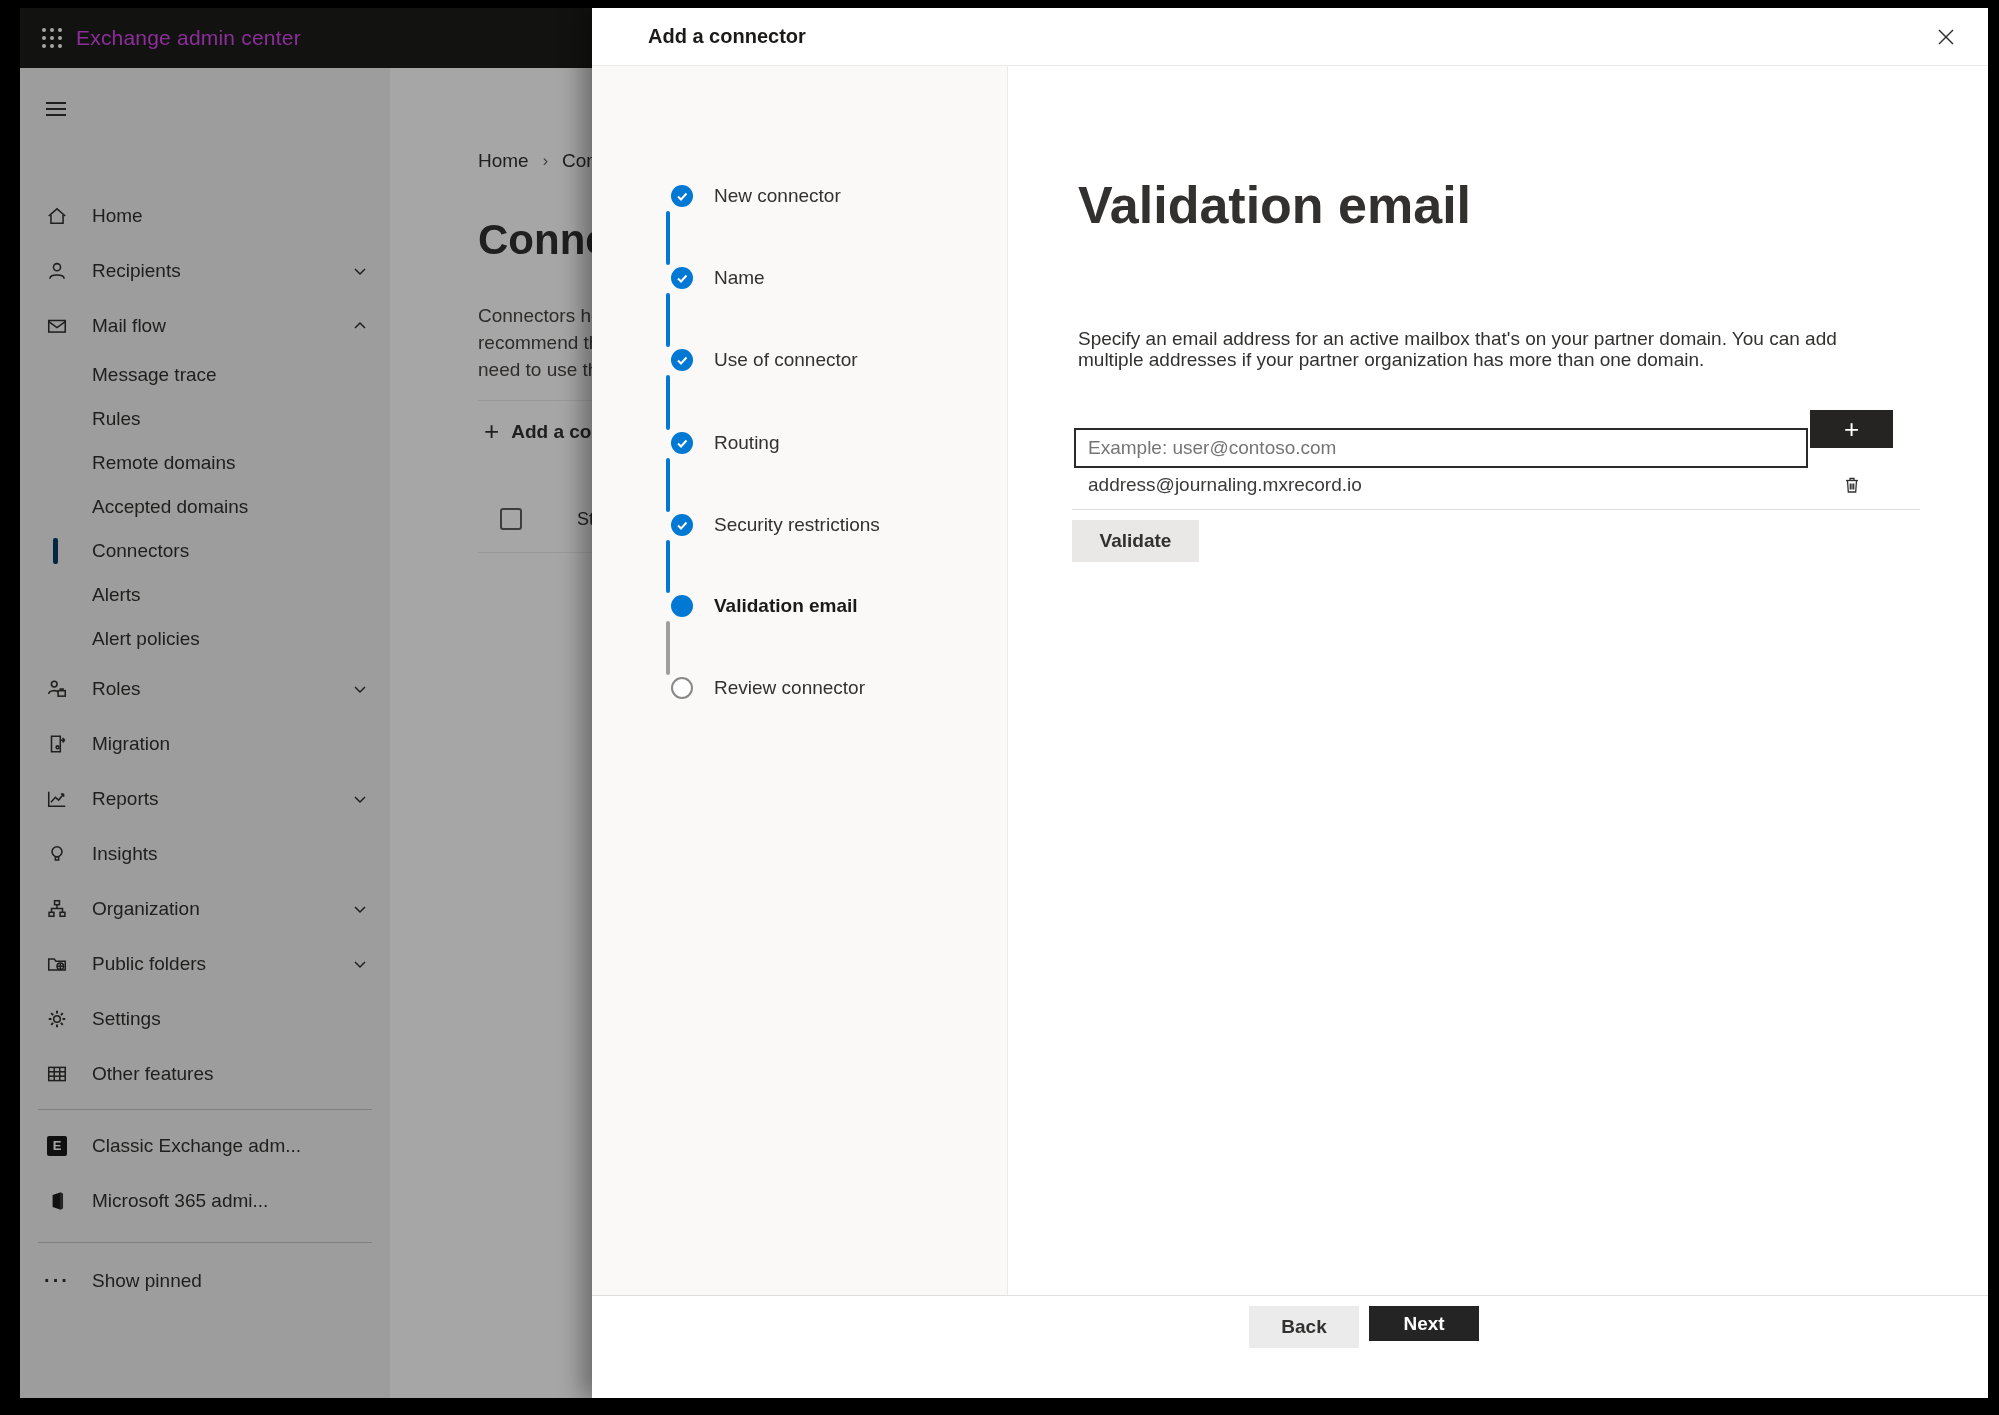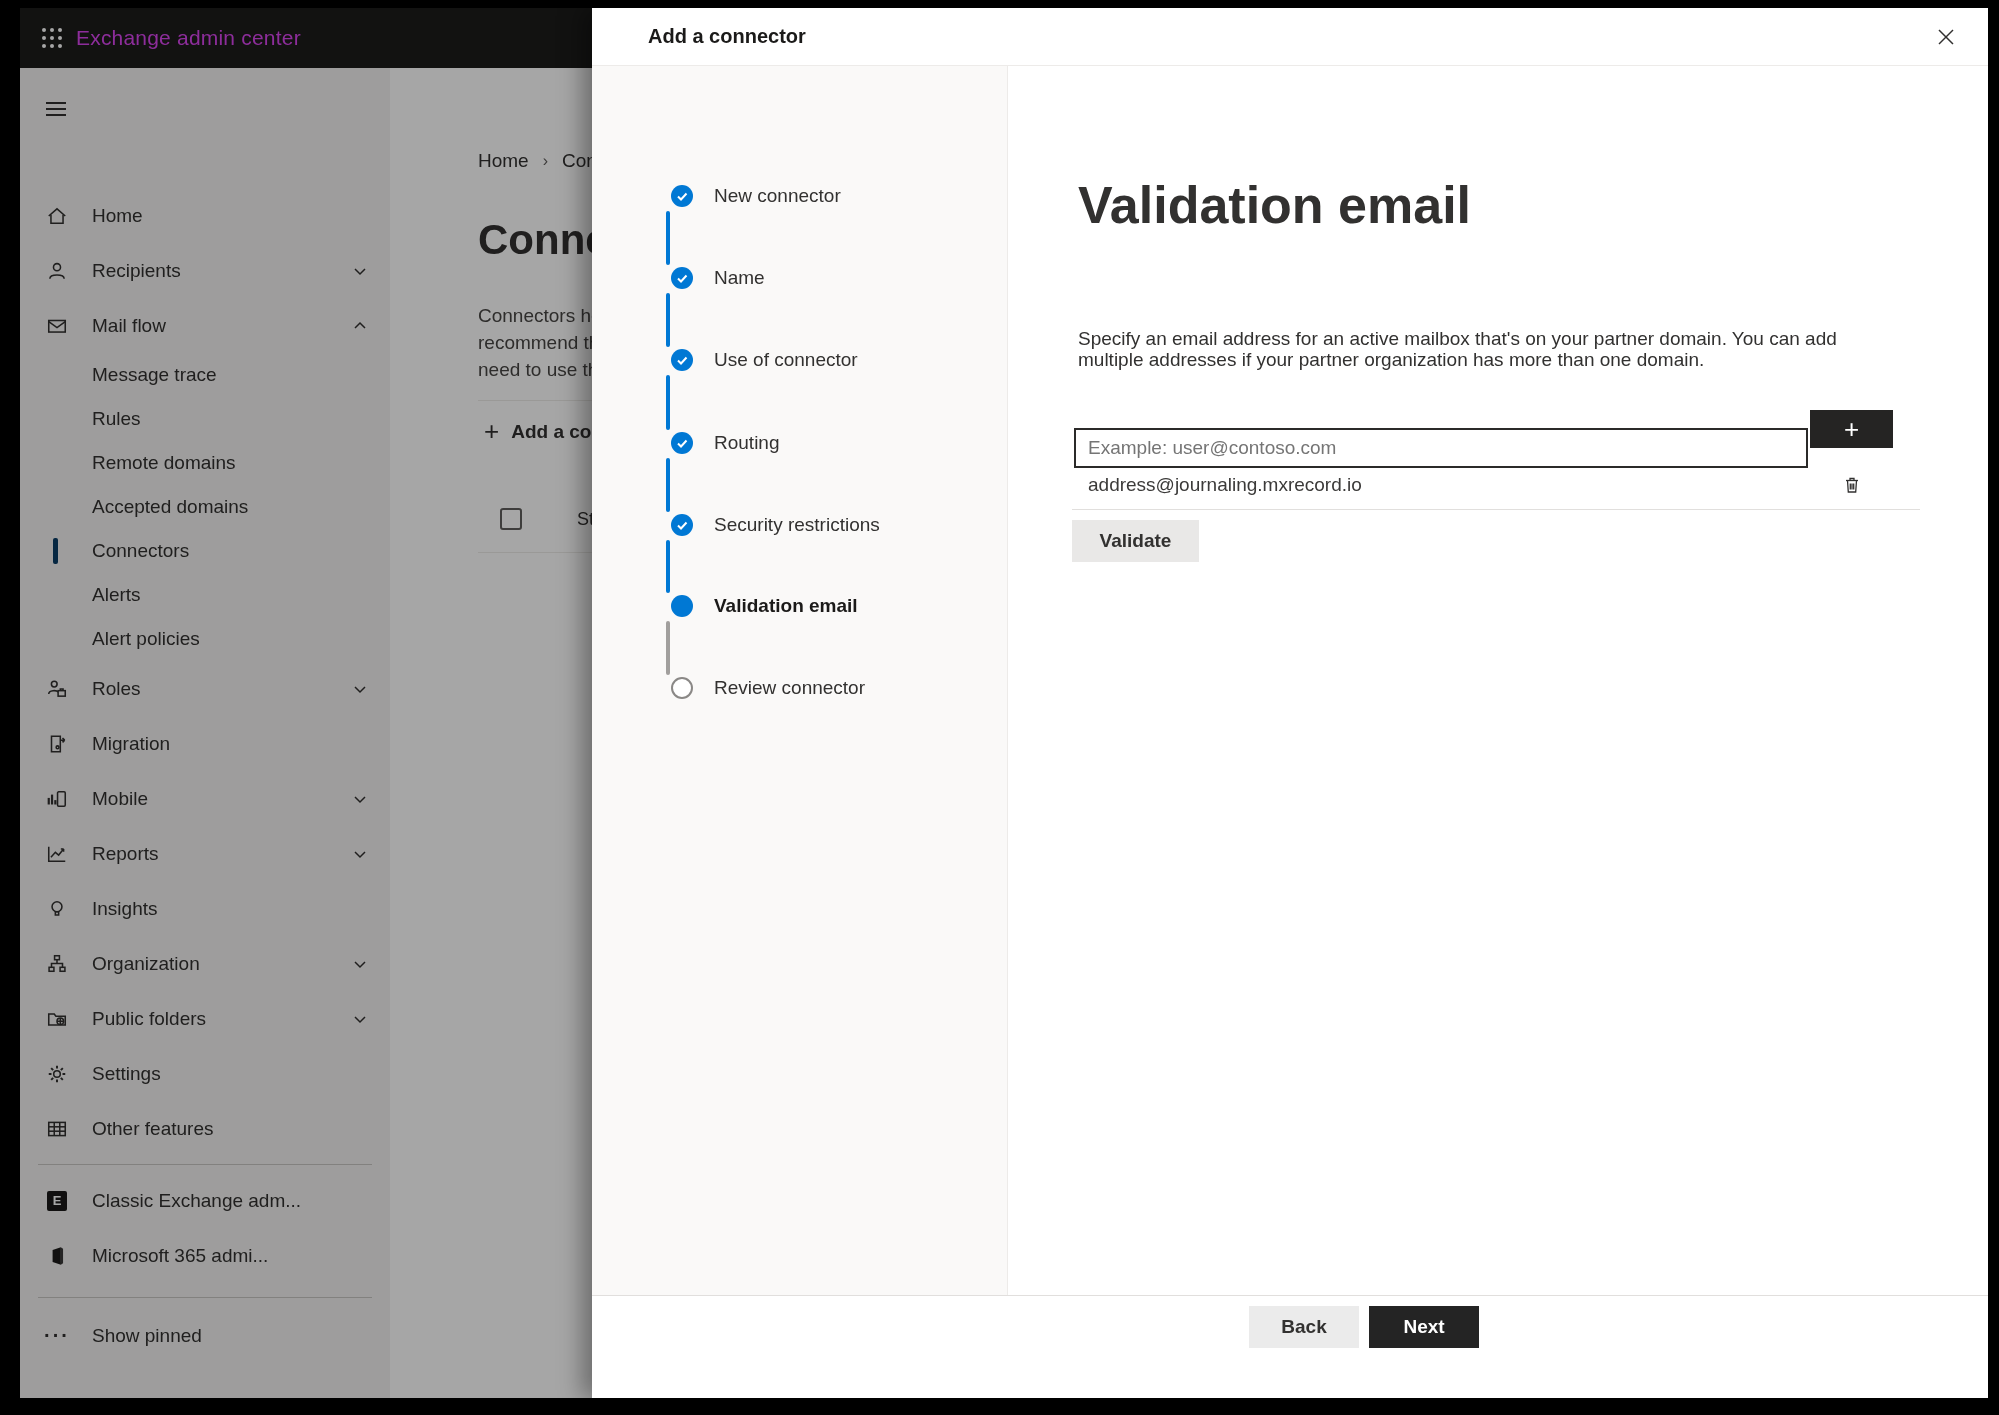--- a/index.html
+++ b/index.html
@@ -74,21 +74,21 @@
   #address-row { position:absolute; left:480px; top:452px; width:848px; height:50px; border-bottom:1px solid #e1dfdd;
                  display:flex; align-items:center; }
   #address-text { margin-left:16px; font-size:19px; color:#3b3a39; }
   #trash-btn { position:absolute; right:52px; width:32px; height:32px; display:flex; align-items:center; justify-content:center; cursor:pointer; color:#323130; }
   #validate-btn { position:absolute; left:480px; top:512px; width:127px; height:42px; background:#e9e8e7; border:none;
                   font-size:19px; font-weight:600; color:#323130; cursor:pointer; font-family:"Liberation Sans", sans-serif; }
 
   #panel-footer { position:absolute; left:0; top:1287px; width:1396px; height:65px; background:#ffffff; border-top:1px solid #e1dfdd; }
   #back-btn { position:absolute; left:657px; top:10px; width:110px; height:42px; background:#ebebeb; border:none;
               font-size:19px; font-weight:600; color:#323130; cursor:pointer; font-family:"Liberation Sans", sans-serif; }
-  #next-btn { position:absolute; left:777px; top:10px; width:110px; height:42px; background:#242424; border:none;
+  #next-btn { position:absolute; left:777px; top:10px; width:110px; height:35px; background:#242424; border:none;
               font-size:19px; font-weight:600; color:#ffffff; cursor:pointer; font-family:"Liberation Sans", sans-serif; }
 
   svg.ic { display:block; }
 </style>
 </head>
 <body>
 
 <div id="stage">
 
   <div id="app">
@@ -209,36 +209,20 @@
           <span class="nav-icon">
             <svg class="ic" width="22" height="22" viewBox="0 0 20 20" fill="none" stroke="#323130" stroke-width="1.4">
                 <path d="M5 3 h8 v14 h-8 z"></path>
                 <path d="M13 6.5 h4 M17 6.5 l-2 -2 M17 6.5 l-2 2"></path>
                 <circle cx="10.5" cy="13" r="1.3"></circle>
               </svg>
           </span>
           <span class="nav-label">Migration</span>
         </div>
 
-        <div class="nav-item">
-          <span class="nav-icon">
-            <svg class="ic" width="22" height="22" viewBox="0 0 20 20" fill="none" stroke="#323130" stroke-width="1.4">
-                <rect x="10.5" y="3.5" width="7" height="13" rx="1"></rect>
-                <line x1="2.5" y1="15" x2="2.5" y2="9" stroke-width="2"></line>
-                <line x1="5.5" y1="15" x2="5.5" y2="6" stroke-width="2"></line>
-                <line x1="8.5" y1="15" x2="8.5" y2="11" stroke-width="2"></line>
-              </svg>
-          </span>
-          <span class="nav-label">Mobile</span>
-          <span class="chev">
-            <svg class="ic" width="16" height="16" viewBox="0 0 16 16" fill="none" stroke="#323130" stroke-width="1.5">
-                <path d="M3 6 L8 11 L13 6"></path>
-              </svg>
-          </span>
-        </div>
 
         <div class="nav-item">
           <span class="nav-icon">
             <svg class="ic" width="22" height="22" viewBox="0 0 20 20" fill="none" stroke="#323130" stroke-width="1.4">
                 <path d="M2.5 3.5 V16.5 H17.5"></path>
                 <path d="M4.5 13 L8.5 8.5 L11.5 11 L16 5.5"></path>
                 <path d="M16 5.5 h-2.5 M16 5.5 v2.5"></path>
               </svg>
           </span>
           <span class="nav-label">Reports</span>

